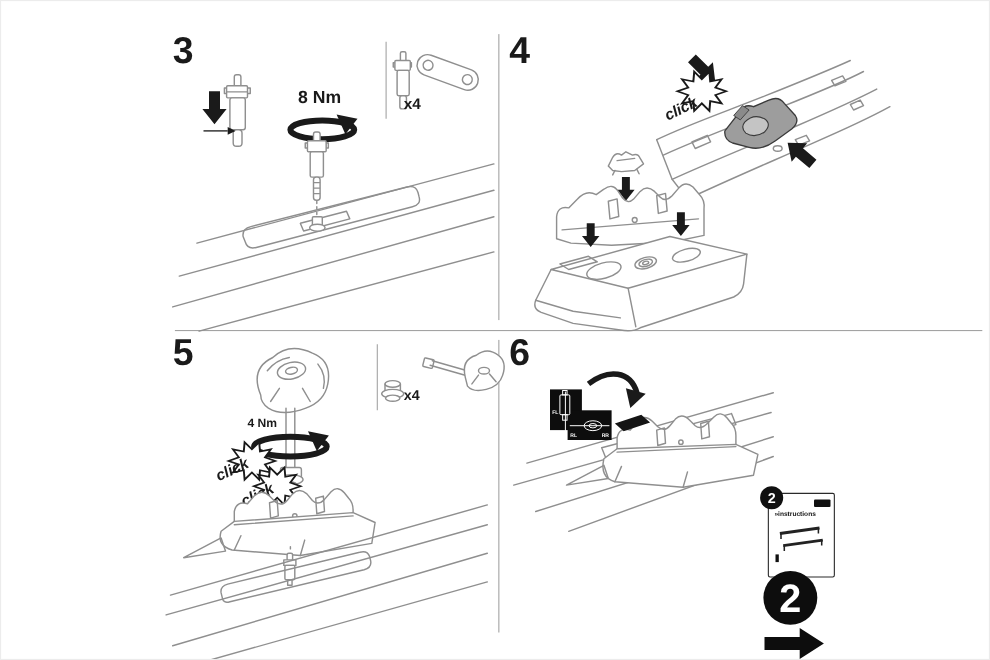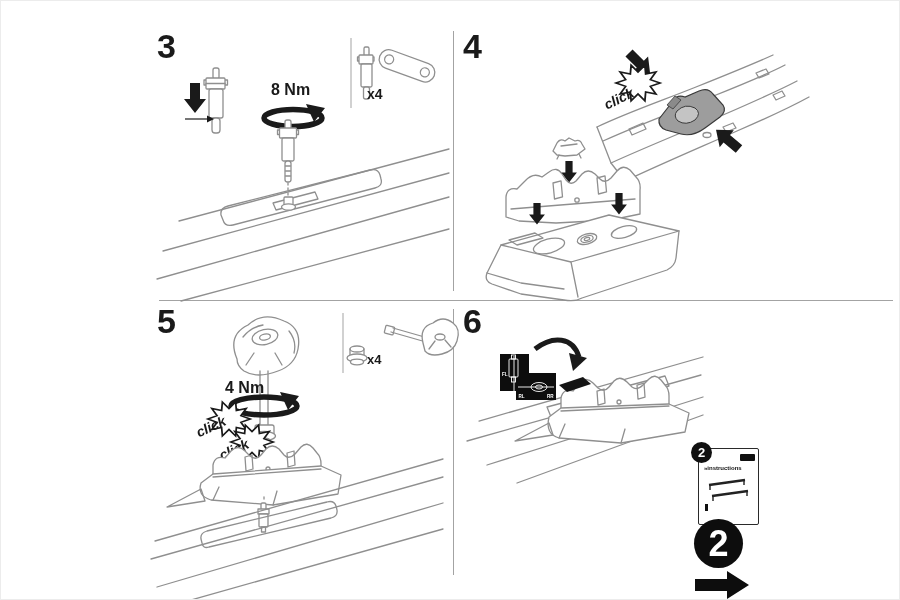--- a/index.html
+++ b/index.html
@@ -217,21 +217,21 @@
       <ellipse class="laf" cx="206" cy="61" rx="6.5" ry="2.8"></ellipse>
     </g>
     <g>
       <rect class="laf" x="234" y="25" width="9" height="8" rx="1" transform="rotate(14 238 29)"></rect>
       <path class="la" d="M242,27 L277,37 M240,31 L275,41"></path>
       <path class="laf" d="M272,42 Q268,26 282,22 Q292,14 302,22 Q310,28 306,40 Q303,50 291,53 Q279,56 274,50 Z"></path>
       <ellipse class="la" cx="289" cy="36" rx="5" ry="3"></ellipse>
       <path class="la" d="M278,48 L284,40 M300,46 L294,39"></path>
     </g>
   </svg>
-  <div class="lbl" style="left:224px;top:379px;font-size:16px;">4 Nm</div>
+  <div class="lbl" style="left:224px;top:379px;font-size:11px;">4 Nm</div>
   <div class="lbl" style="left:366px;top:352px;font-size:13px;">x4</div>
 
   <svg style="left:460px;top:300px;" width="440" height="300" viewBox="0 0 440 300">
     <g>
       <path class="la" d="M18,120 L242,56"></path>
       <path class="la" d="M6,140 L240,74"></path>
       <path class="la" d="M86,106 L204,75 M90,116 L208,85 M86,106 L90,116 M204,75 L208,85"></path>
       <path class="la" d="M26,164 L242,96"></path>
       <path class="la" d="M56,182 L242,114"></path>
     </g>

